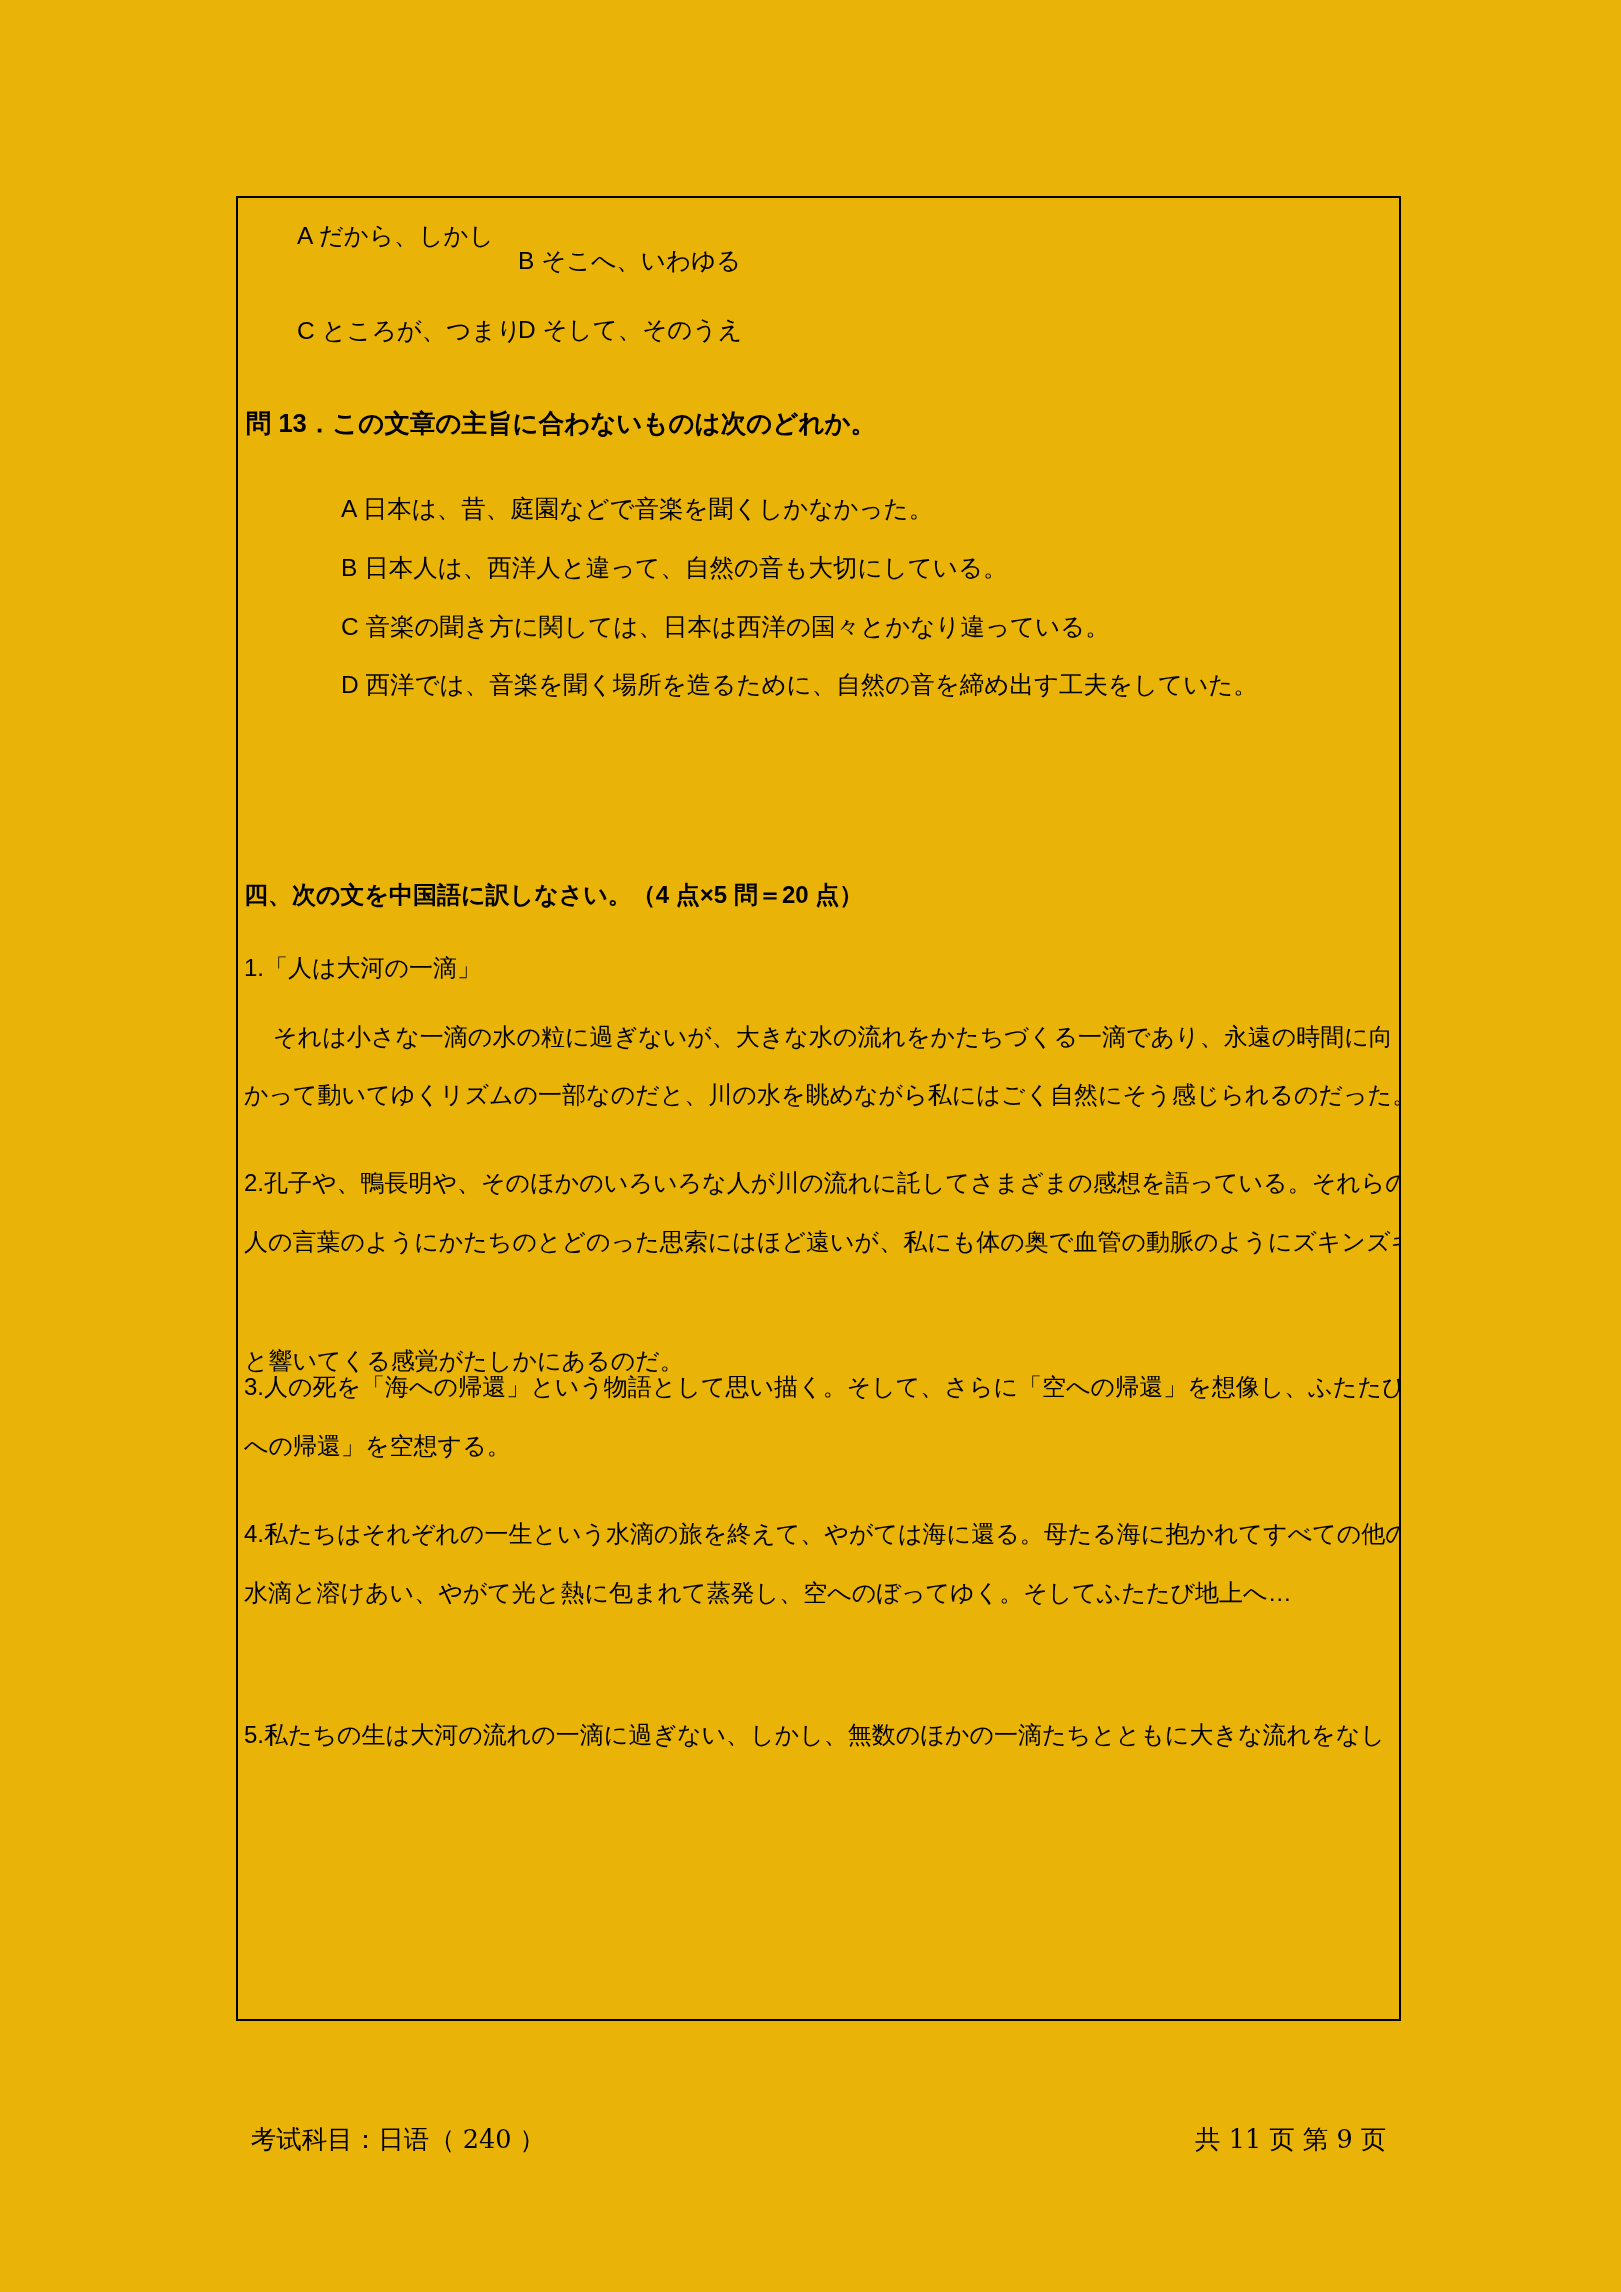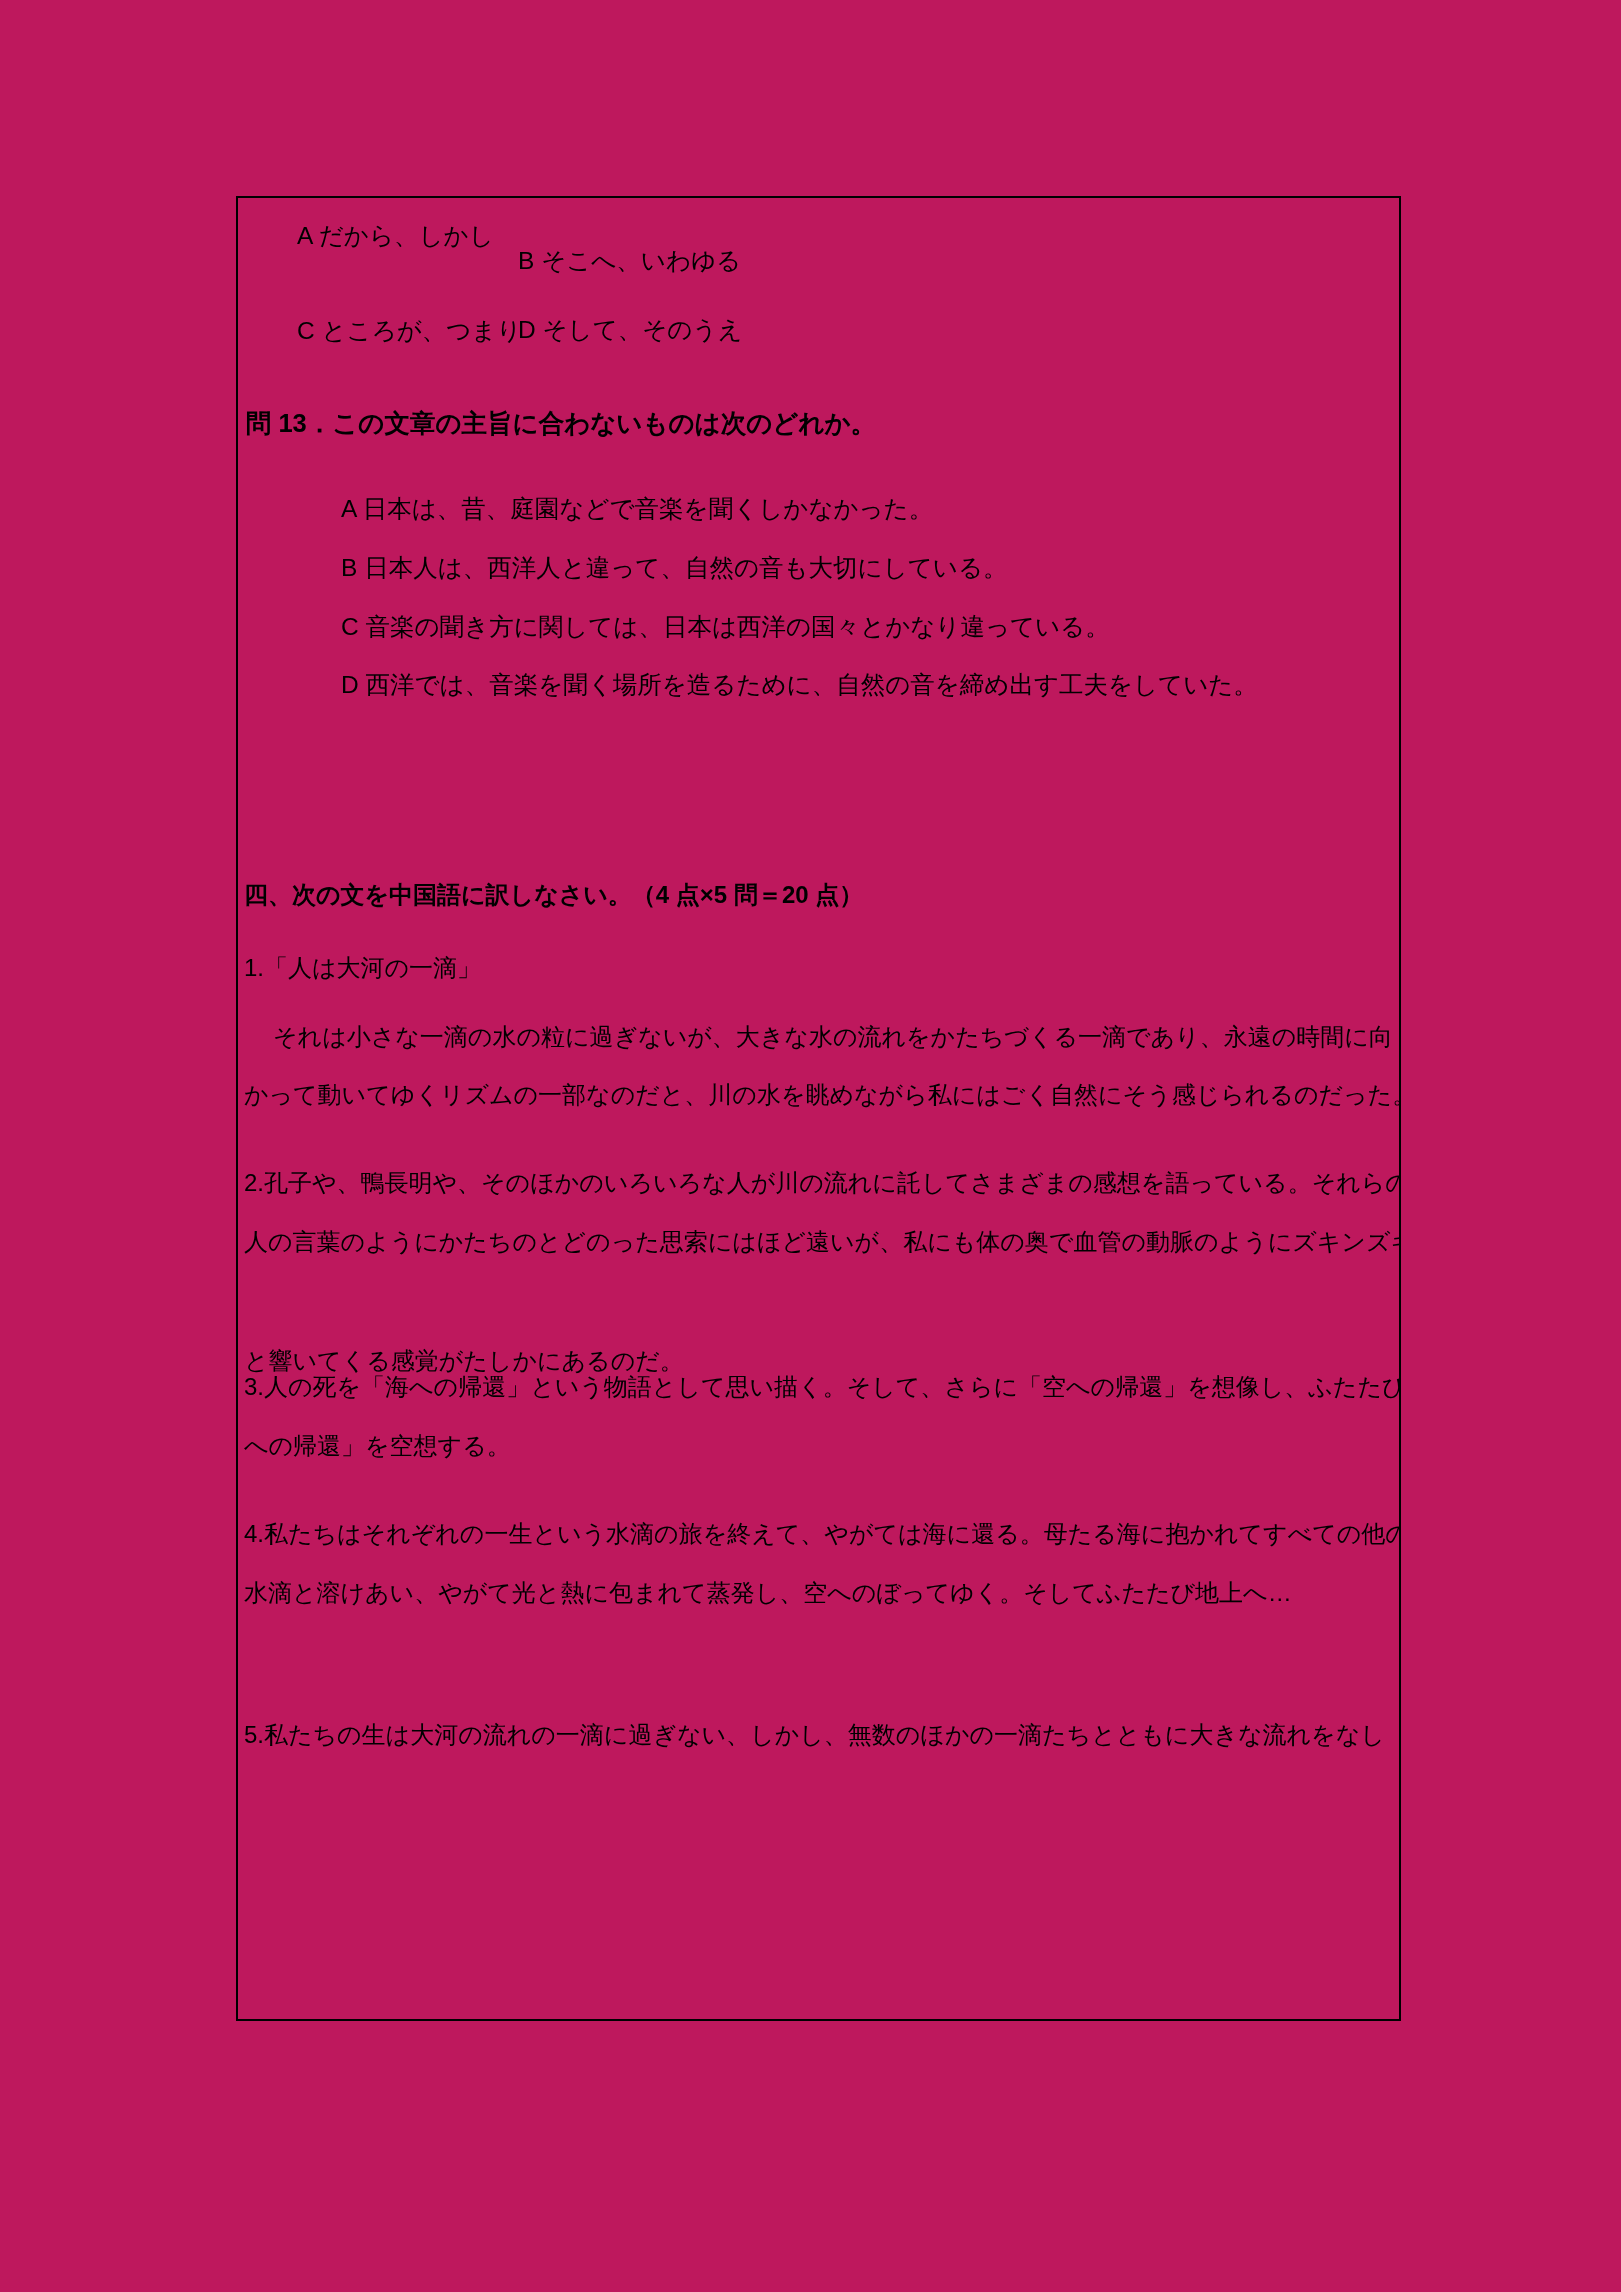--- a/index.html
+++ b/index.html
@@ -15,21 +15,21 @@
     color: #000000;
     -webkit-font-smoothing: none;
   }
 
   .page {
     position: absolute;
     left: 0;
     top: 0;
     width: 1621px;
     height: 2293px;
-    background: #be185d;
+    background: #eab308;
   }
 
   
   .content-frame {
     position: absolute;
     left: 236px;
     top: 196px;
     width: 1165px;
     height: 1825px;
     border: 2px solid #000000;
@@ -156,15 +156,19 @@
       <div class="body-line" style="top: 1235px;">への帰還」を空想する。</div>
 
       <div class="body-line" style="top: 1323px;">4.私たちはそれぞれの一生という水滴の旅を終えて、やがては海に還る。母たる海に抱かれてすべての他の</div>
       <div class="body-line" style="top: 1382px;">水滴と溶けあい、やがて光と熱に包まれて蒸発し、空へのぼってゆく。そしてふたたび地上へ…</div>
 
       <div class="body-line" style="top: 1524px;">5.私たちの生は大河の流れの一滴に過ぎない、しかし、無数のほかの一滴たちとともに大きな流れをなし</div>
 
     </div>
   </div>
 
+  <div class="footer">
+    <div class="footer-left">考试科目：日语（ 240 ）</div>
+    <div class="footer-right">共 11 页 第 9 页</div>
+  </div>
 
 </div>
 
 
 </body></html>

